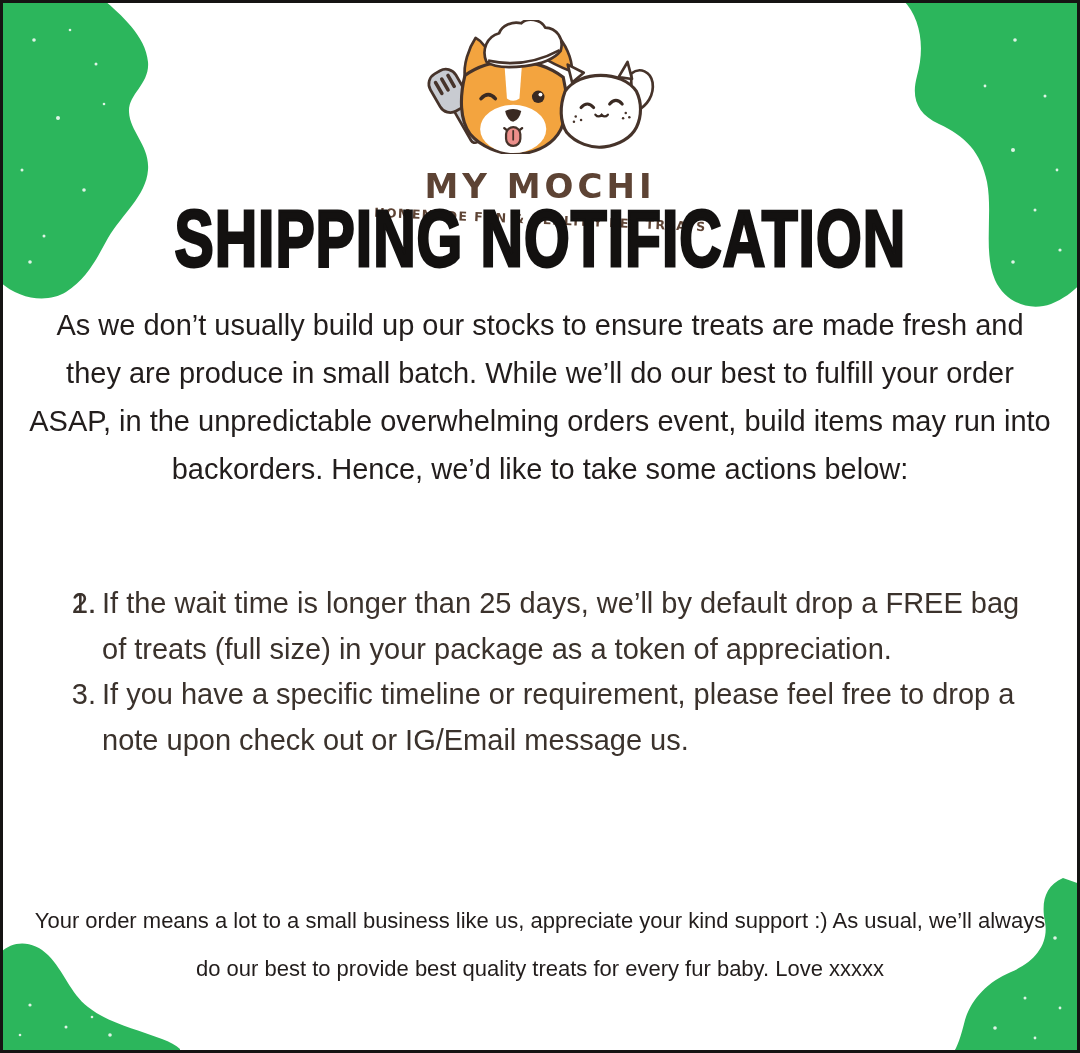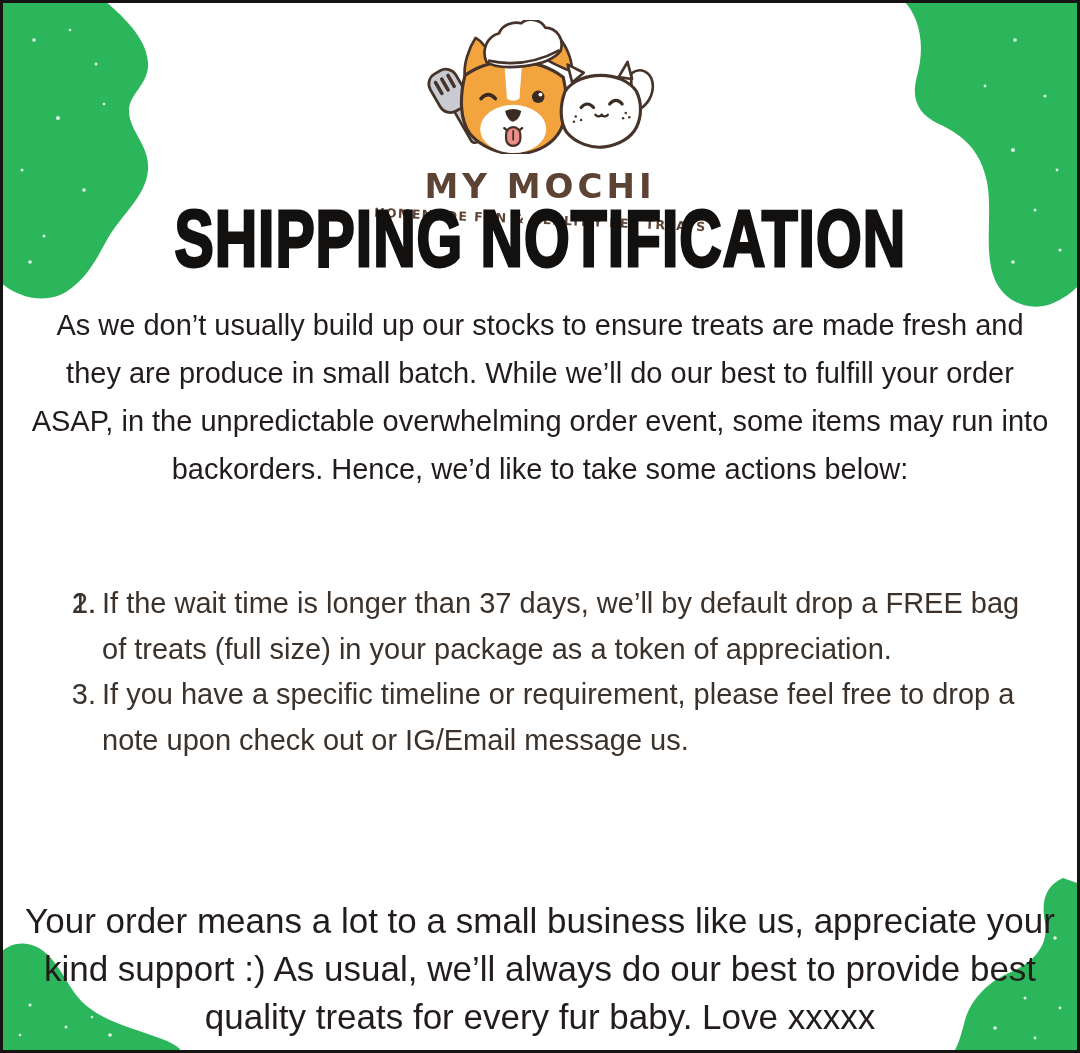--- a/index.html
+++ b/index.html
@@ -89,21 +89,21 @@
   }
   .policy .num {
     position:absolute; left:0; top:0;
     width:32px; text-align:right;
   }
   .closing {
     position:absolute; top:897px; left:50%;
     transform:translateX(-50%);
     width:1040px;
     text-align:center;
-    font-size:35px;
+    font-size:22px;
     line-height:48px;
     color:#221d1c;
     z-index:2;
   }
 </style>
 </head>
 <body>
 
 <svg class="blob blob-tl" width="160" height="305" viewBox="0 0 160 305">
   <path fill="#2cb65c" d="M0 0 L104 0 C120 14 146 36 148 62 C150 84 128 94 129 112 C130 132 150 146 148 170 C146 196 122 214 108 238 C98 256 88 278 66 292 C48 303 20 300 0 282 Z"></path>
@@ -205,29 +205,29 @@
     </g>
   </svg>
   <div class="brand-name">MY MOCHI</div>
   <div><span class="brand-tagline">HOMEMADE FUN &amp; HEALTHY PET TREATS</span></div>
 </div>
 
 <div class="heading">
   <h1>SHIPPING NOTIFICATION</h1>
 </div>
 
-<p class="intro">As we don’t usually build up our stocks to ensure treats are made fresh and they are produce in small batch. While we’ll do our best to fulfill your order ASAP, in the unpredictable overwhelming order event, some items may run into backorders. Hence, we’d like to take some actions below:</p>
+<p class="intro">As we don’t usually build up our stocks to ensure treats are made fresh and they are produce in small batch. While we’ll do our best to fulfill your order ASAP, in the unpredictable overwhelming orders event, build items may run into backorders. Hence, we’d like to take some actions below:</p>
 
 <ol class="policy">
   <li>
     <span class="num">1.</span>
   </li>
   <li>
     <span class="num">2.</span>
-    <span>If the wait time is longer than 37 days, we’ll by default drop a FREE bag of treats (full size) in your package as a token of appreciation.</span>
+    <span>If the wait time is longer than 25 days, we’ll by default drop a FREE bag of treats (full size) in your package as a token of appreciation.</span>
   </li>
   <li>
     <span class="num">3.</span>
     <span>If you have a specific timeline or requirement, please feel free to drop a note upon check out or IG/Email message us.</span>
   </li>
 </ol>
 
 <p class="closing">Your order means a lot to a small business like us, appreciate your kind support :) As usual, we’ll always do our best to provide best quality treats for every fur baby. Love xxxxx</p>
 
 <div class="frame"></div>

